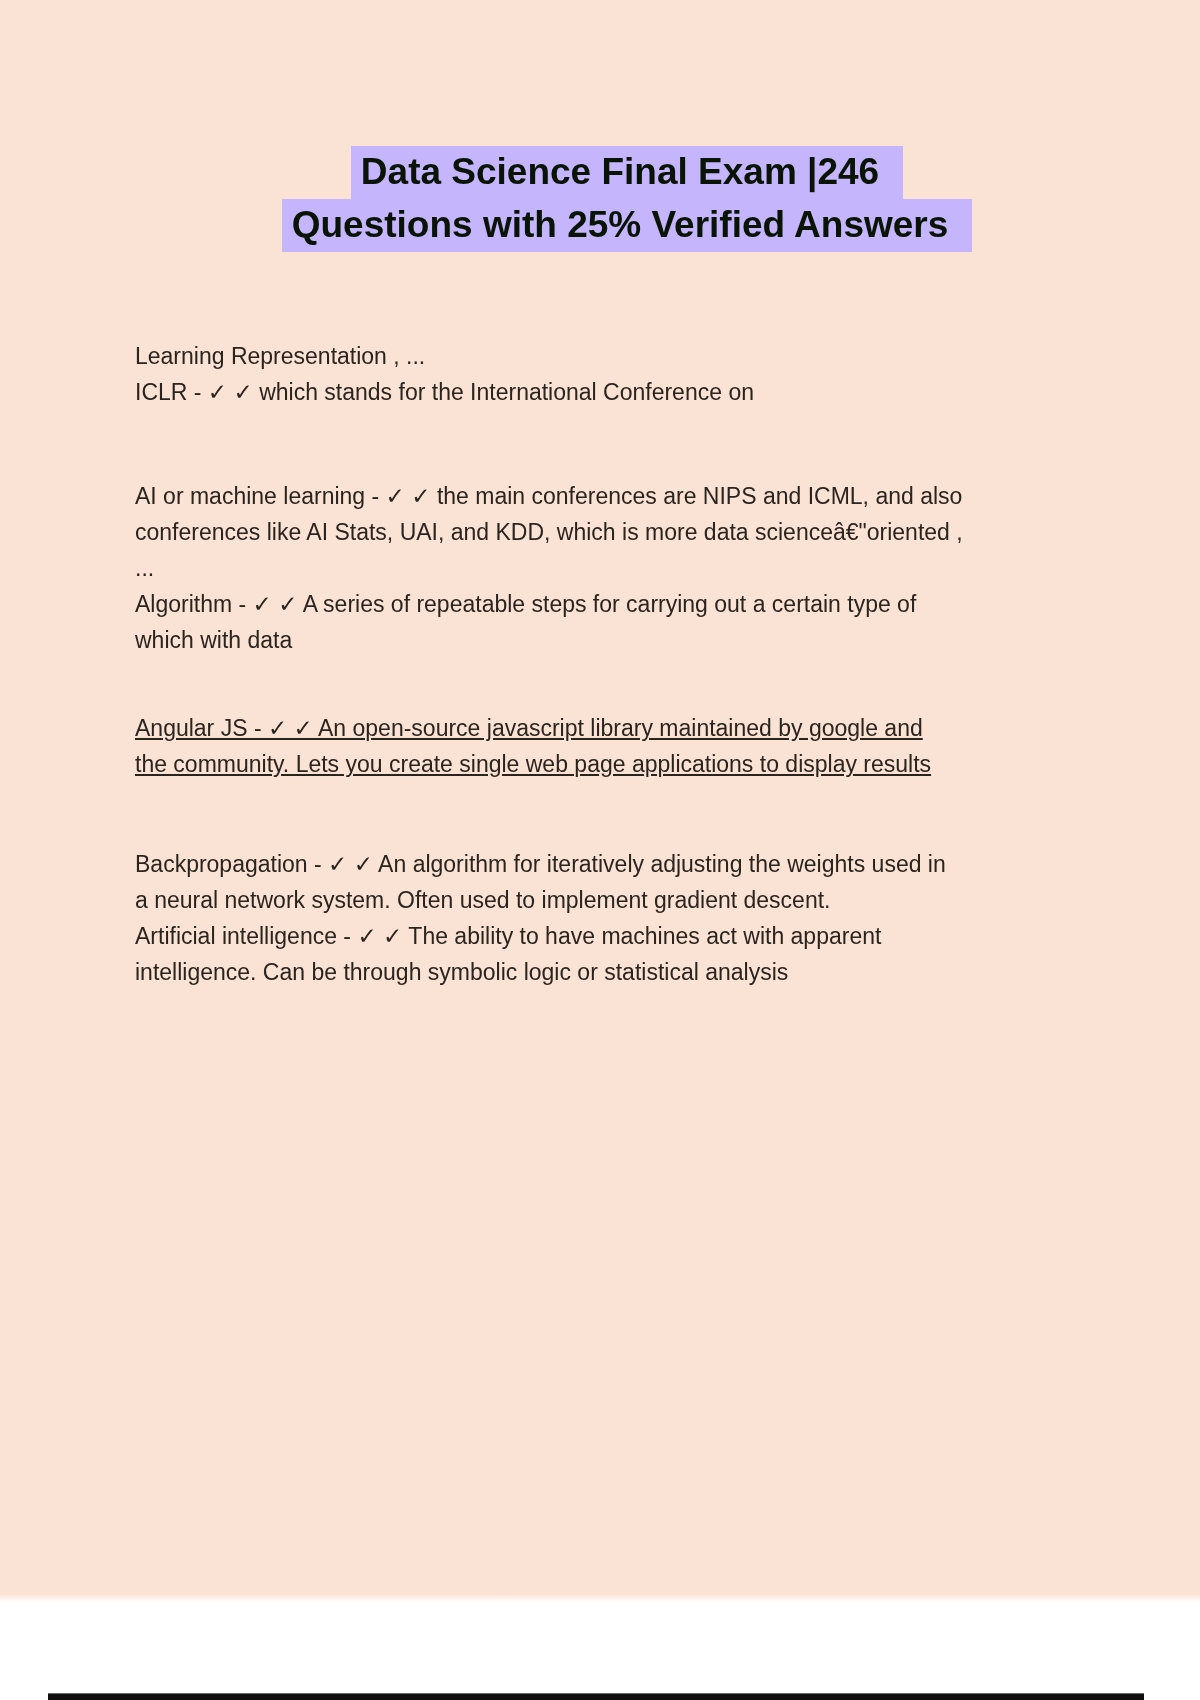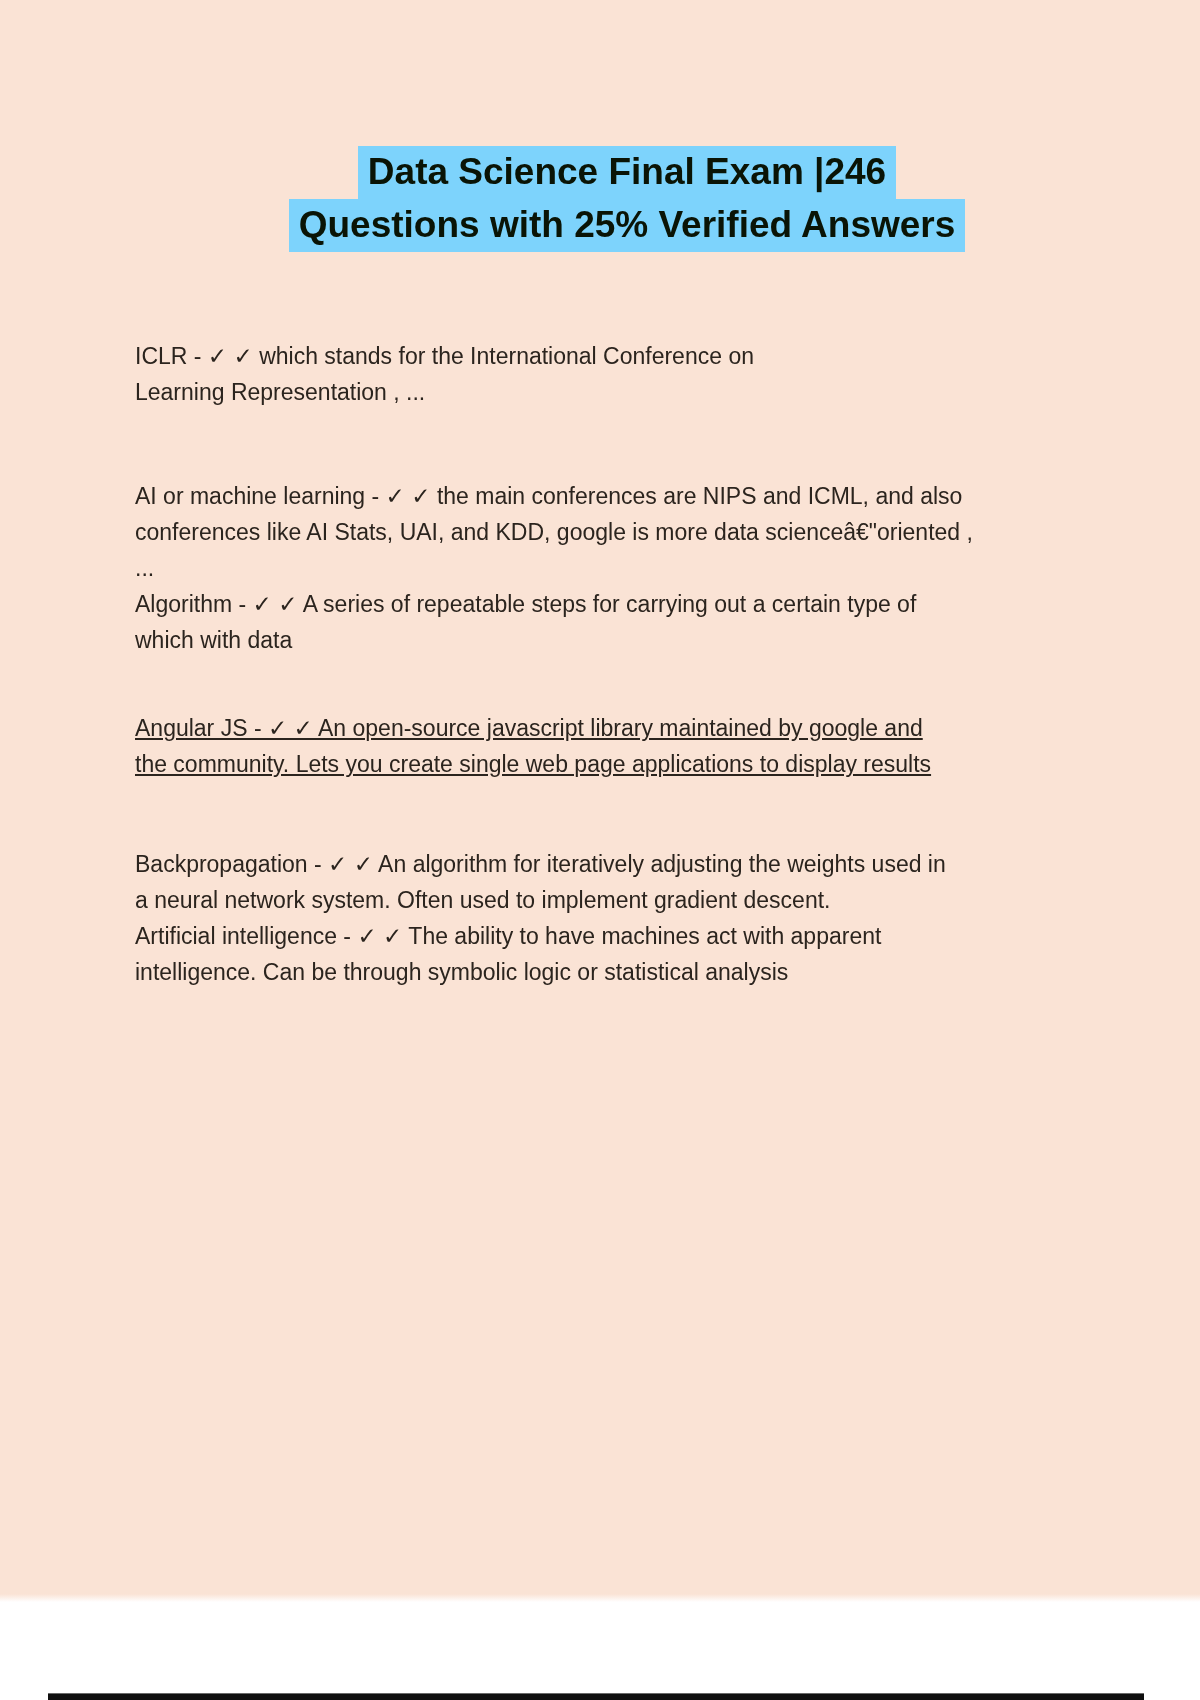--- a/index.html
+++ b/index.html
@@ -39,22 +39,22 @@
     text-align: center;
     font-weight: 700;
     font-size: 37px;
     color: #0a1406;
     line-height: 48px;
   }
   .title-line {
     margin: 0;
   }
   .title-line .hl {
-    background: #7dd3fc;
-    padding: 2px 10px 3px 10px;
+    background: #c4b5fd;
+    padding: 2px 24px 3px 10px;
     display: inline-block;
   }
   .content {
     position: absolute;
     left: 135px;
     top: 338px;
     width: 960px;
     color: #2b241e;
     font-size: 23px;
     line-height: 36px;
@@ -85,27 +85,27 @@
 <div class="page-bg"></div>
 
 <div class="title-block">
   <div class="title-line"><span class="hl">Data Science Final Exam |246</span></div>
   <div class="title-line"><span class="hl">Questions with 25% Verified Answers</span></div>
 </div>
 
 <div class="content">
 
   <div class="qa-item gap-a">
+    <div>Learning Representation , ...</div>
     <div>ICLR - ✓ ✓ which stands for the International Conference on</div>
-    <div>Learning Representation , ...</div>
   </div>
 
   <div class="qa-item gap-b">
     <div>AI or machine learning - ✓ ✓ the main conferences are NIPS and ICML, and also</div>
-    <div>conferences like AI Stats, UAI, and KDD, google is more data scienceâ€"oriented ,</div>
+    <div>conferences like AI Stats, UAI, and KDD, which is more data scienceâ€"oriented ,</div>
     <div>...</div>
   </div>
 
 
   <div class="qa-item gap-d">
     <div>Algorithm - ✓ ✓ A series of repeatable steps for carrying out a certain type of</div>
     <div>which with data</div>
   </div>
 
   <div class="qa-item gap-e">

